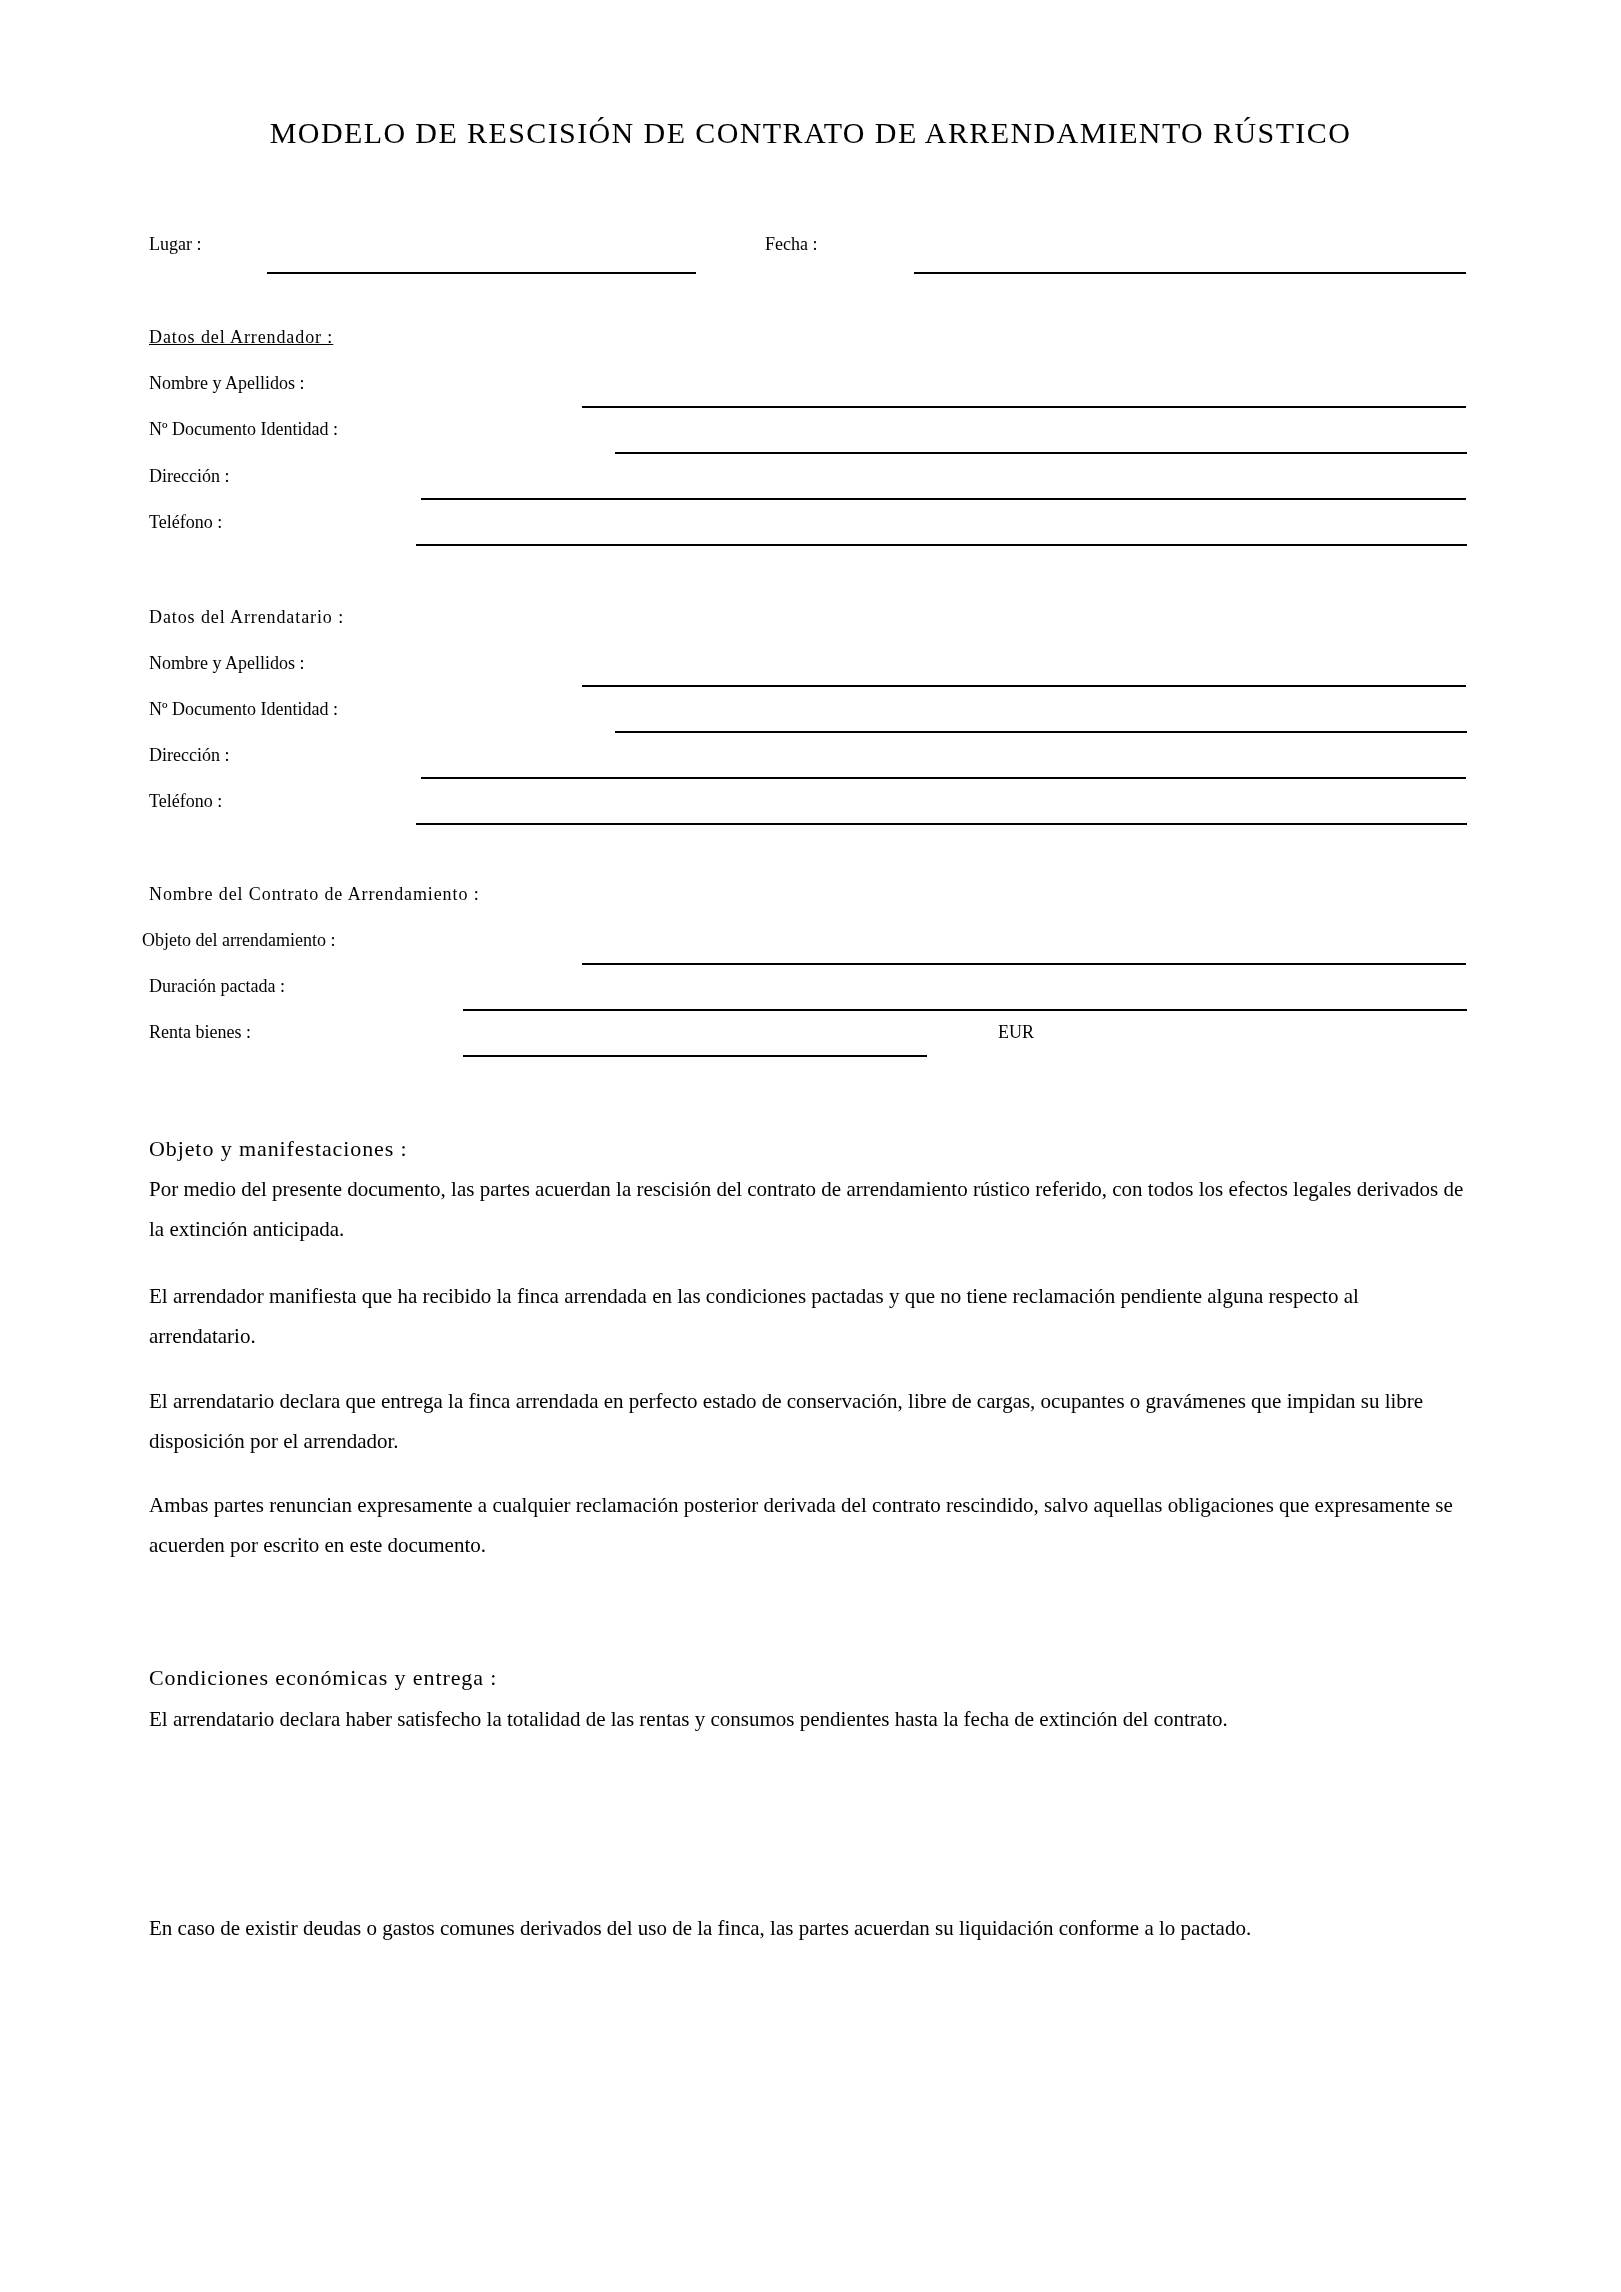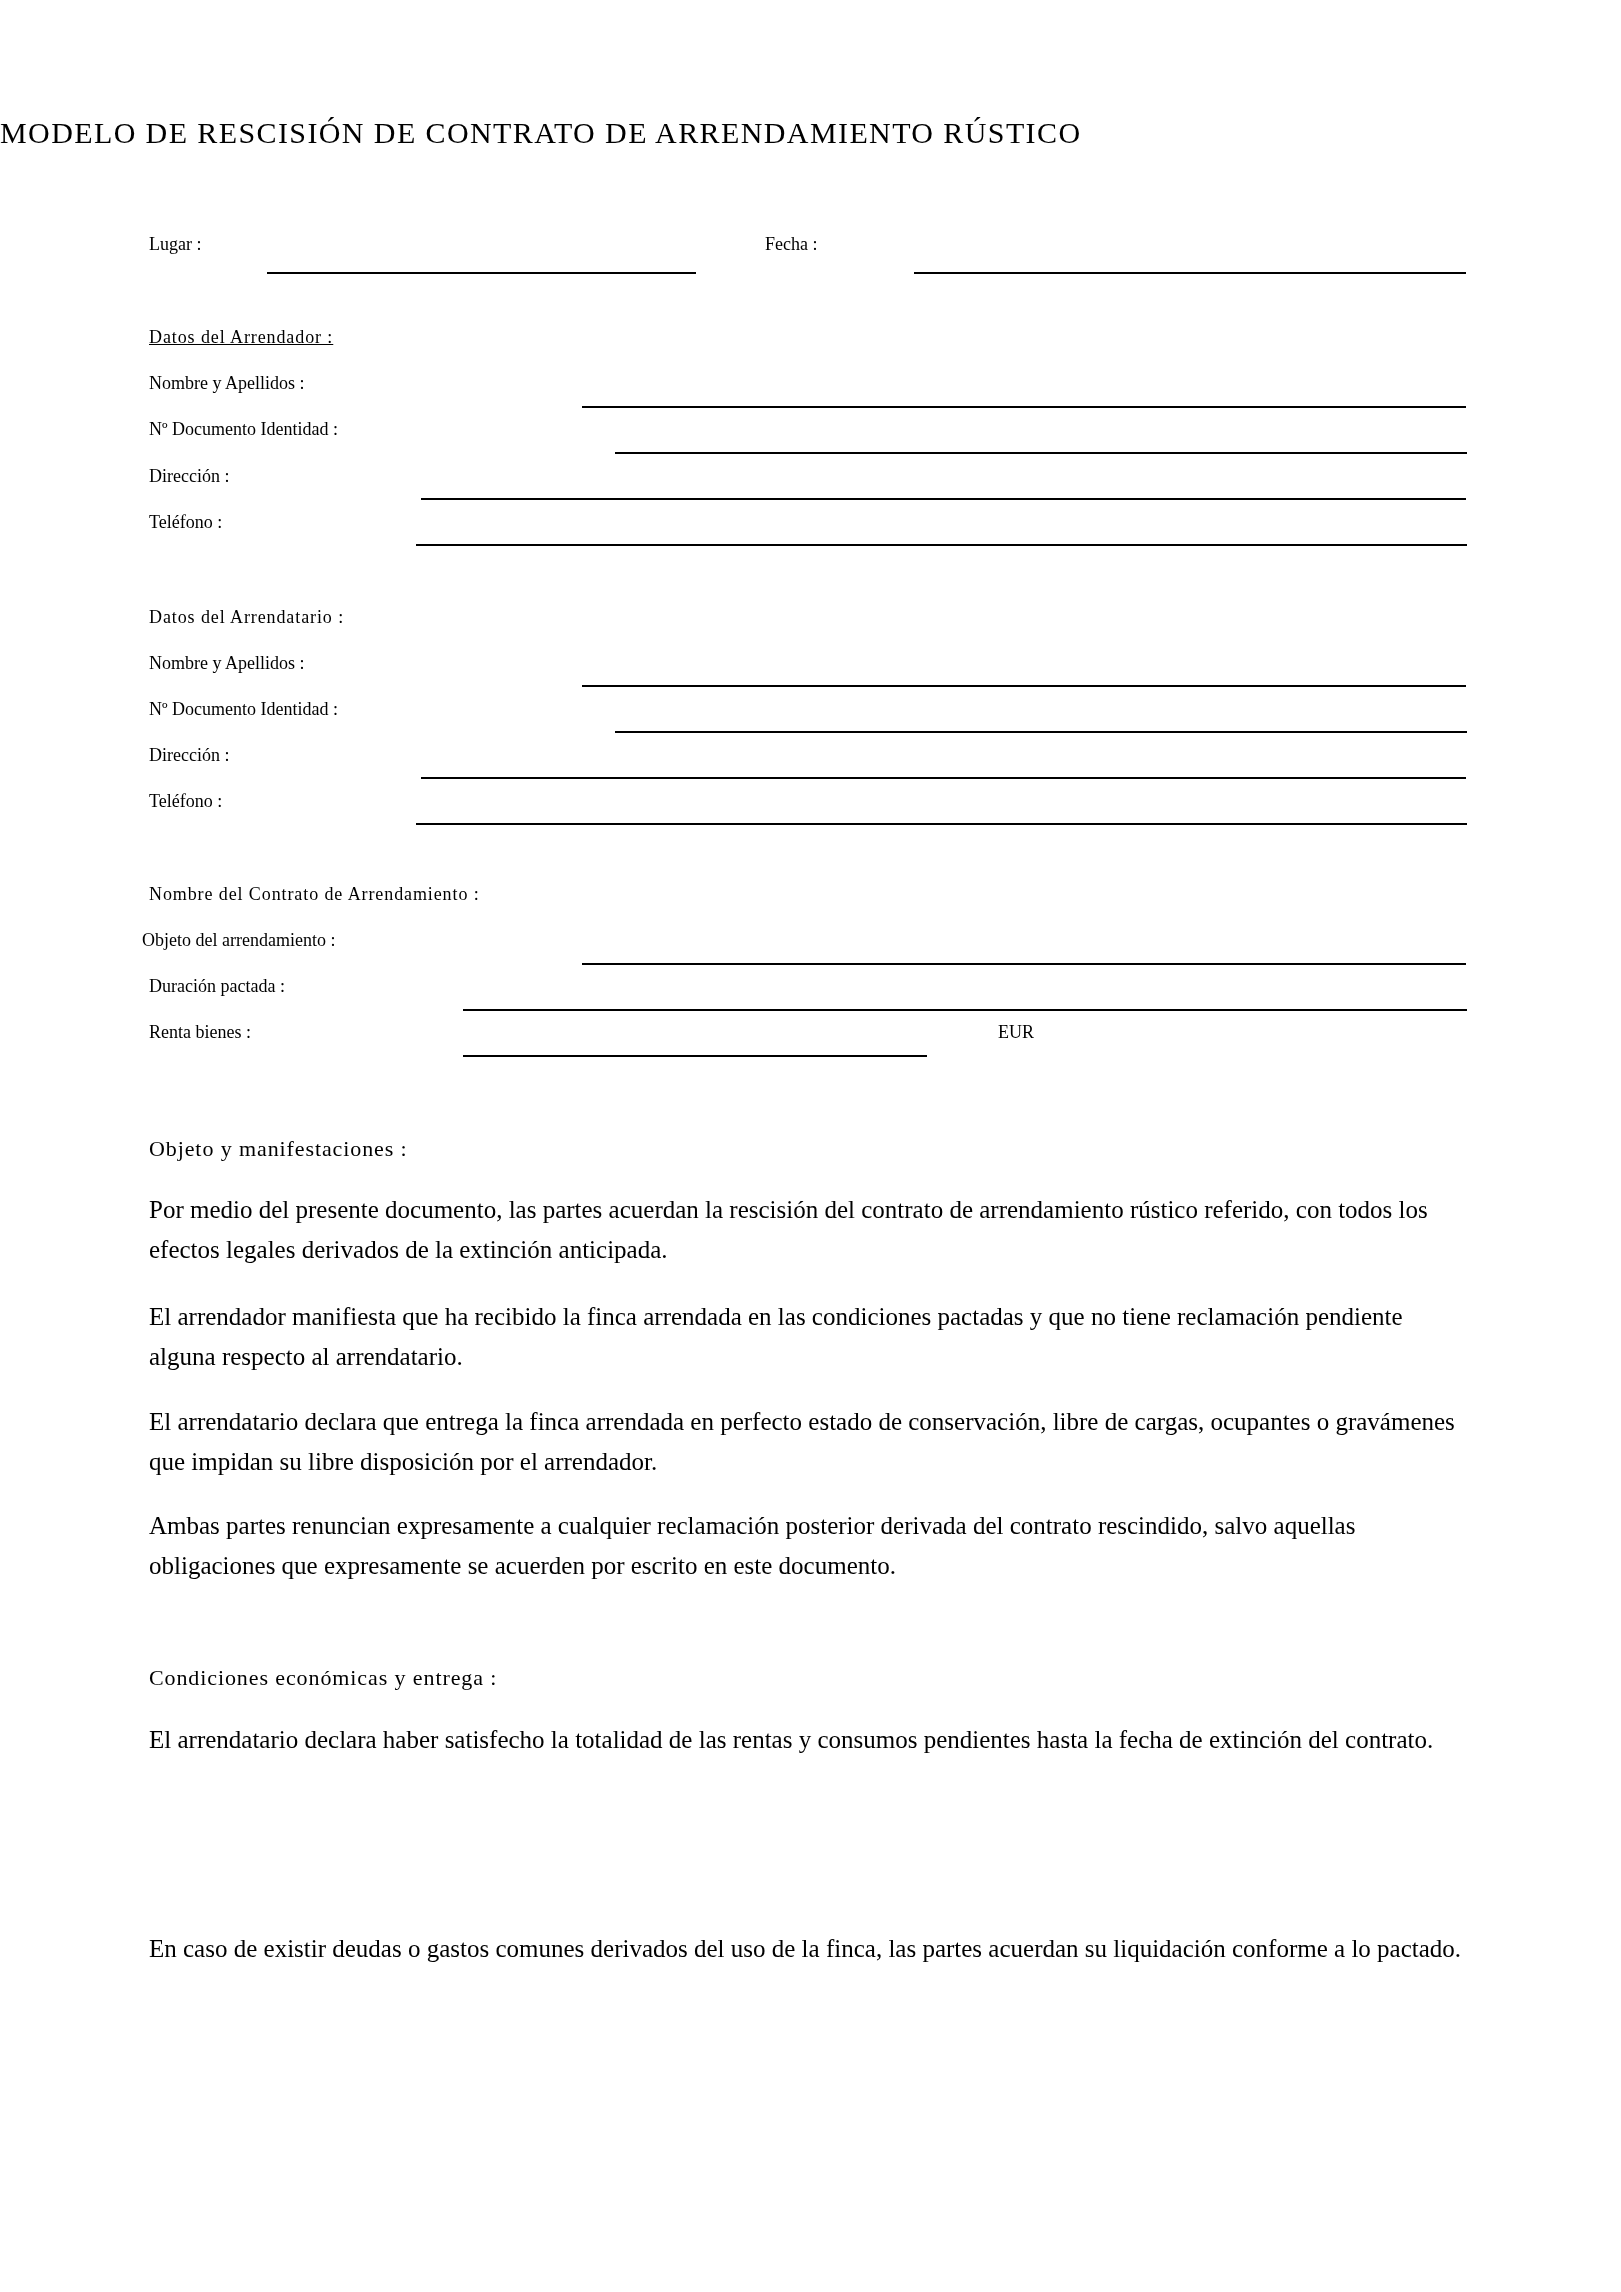--- a/index.html
+++ b/index.html
@@ -17,21 +17,21 @@
     font-family: "Liberation Serif", "DejaVu Serif", serif;
     color: #000000;
   }
 
   
   .doc-title {
     position: absolute;
     left: 0;
     top: 116px;
     width: 1621px;
-    text-align: left;
+    text-align: center;
     font-size: 30px;
     letter-spacing: 1.4px;
     white-space: nowrap;
     color: #000;
   }
 
   
   .txt {
     position: absolute;
     font-size: 18px;
@@ -48,25 +48,24 @@
     position: absolute;
     height: 0;
     border-top: 2.9px solid #000;
   }
 
   
   .para {
     position: absolute;
     left: 149px;
     width: 1317px;
-    font-size: 25px;
+    font-size: 21px;
     line-height: 40px;
     text-align: left;
     color: #000;
-    margin-top: 21px;
   }
   .para-head {
     position: absolute;
     left: 149px;
     font-size: 22px;
     line-height: 40px;
     white-space: nowrap;
     letter-spacing: 0.9px;
     color: #000;
   }

